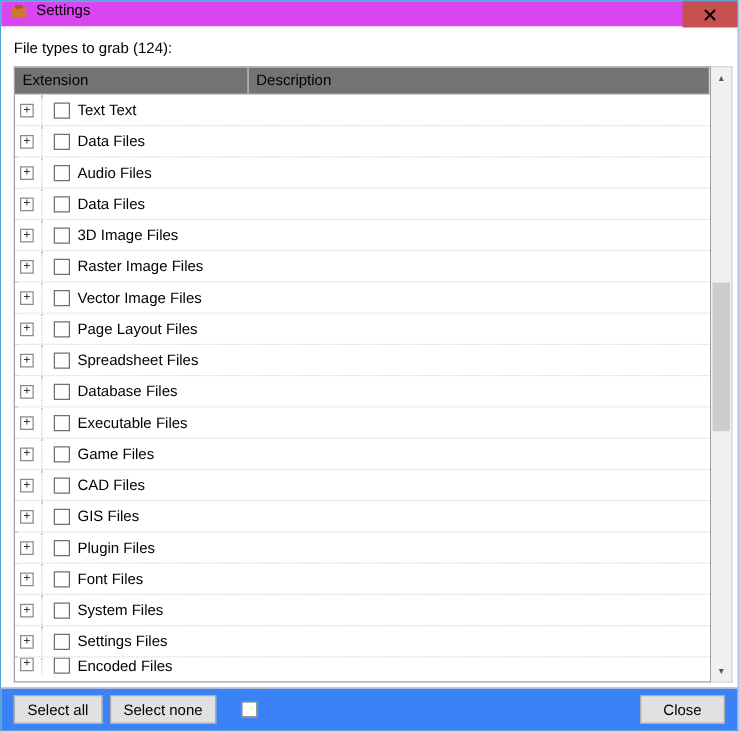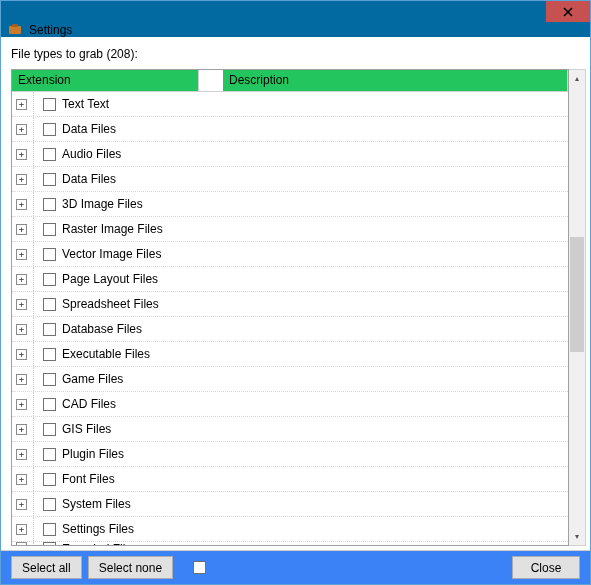--- a/index.html
+++ b/index.html
@@ -12,24 +12,24 @@
     overflow: hidden;
   }
   .window {
     width: 591px; height: 585px;
     border: 1px solid #5aa2d8;
     background: #fff;
     display: flex;
     flex-direction: column;
   }
   .titlebar {
-    height: 36px;
-    background: #0369a1;
-    display: flex;
-    align-items: flex-end;
+    height: 20px;
+    background: #d946ef;
+    display: flex;
+    align-items: flex-start;
     padding: 0 0 0 6px;
     position: relative;
   }
   .title-icon {
     width: 16px; height: 16px;
     margin-right: 6px;
     display: inline-flex;
     align-items: center;
     justify-content: center;
   }
@@ -75,24 +75,24 @@
   .grid-header {
     display: flex;
     height: 22px;
     background: #fff;
     border-bottom: 1px solid #d0d0d0;
   }
   .grid-header .col {
     padding: 3px 6px;
     font-size: 12px;
     border-right: 1px solid #d0d0d0;
-    background: #22c55e;
+    background: #737373;
   }
   .col-ext { width: 187px; }
-  .col-desc { flex: 1; margin-left: 24px; }
+  .col-desc { flex: 1; }
   .grid-body {
     flex: 1;
     overflow: hidden;
     position: relative;
   }
   .rows {
     position: absolute;
     left: 0; top: 0; right: 0;
   }
   .tree-row {
@@ -226,21 +226,21 @@
     <span class="title-text">Settings</span>
     <div class="close-btn">
       <svg viewBox="0 0 10 10">
           <path d="M1 1 L9 9 M9 1 L1 9" stroke="#000" stroke-width="1.6"></path>
         </svg>
     </div>
   </div>
 
   <div class="body">
 
-    <div class="label-row">File types to grab (208):</div>
+    <div class="label-row">File types to grab (124):</div>
 
     <div class="grid-wrap">
       <div class="grid">
         <div class="grid-header">
           <div class="col col-ext">Extension</div>
           <div class="col col-desc">Description</div>
         </div>
         <div class="grid-body">
           <div class="rows" id="rows">
               <div class="tree-row">

